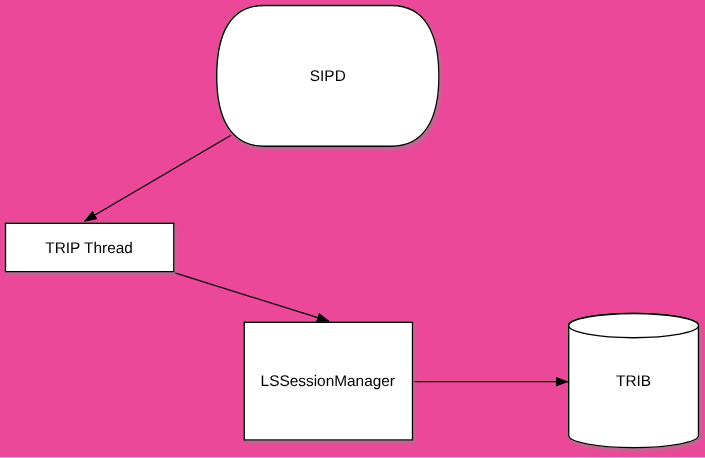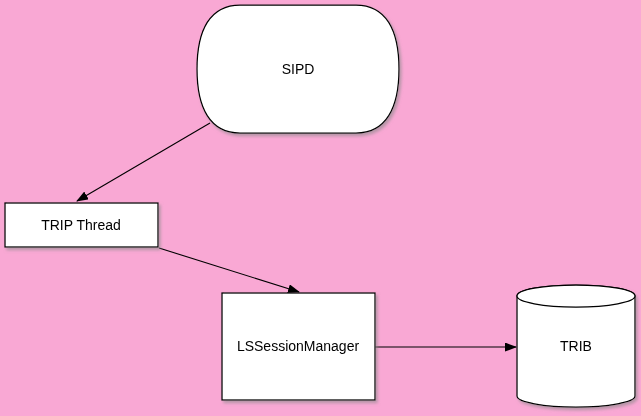--- a/index.html
+++ b/index.html
@@ -5,21 +5,21 @@
   html, body {
     margin: 0;
     padding: 0;
     background: #ffffff;
     font-family: "Liberation Sans", sans-serif;
   }
   .canvas {
     position: relative;
     width: 641px;
     height: 416px;
-    background: #f9a8d4;
+    background: #ec4899;
     overflow: hidden;
   }
   svg { display: block; }
   .node-shape {
     fill: #ffffff;
     stroke: #000000;
     stroke-width: 1.25;
   }
   .node-label {
     fill: #000000;

